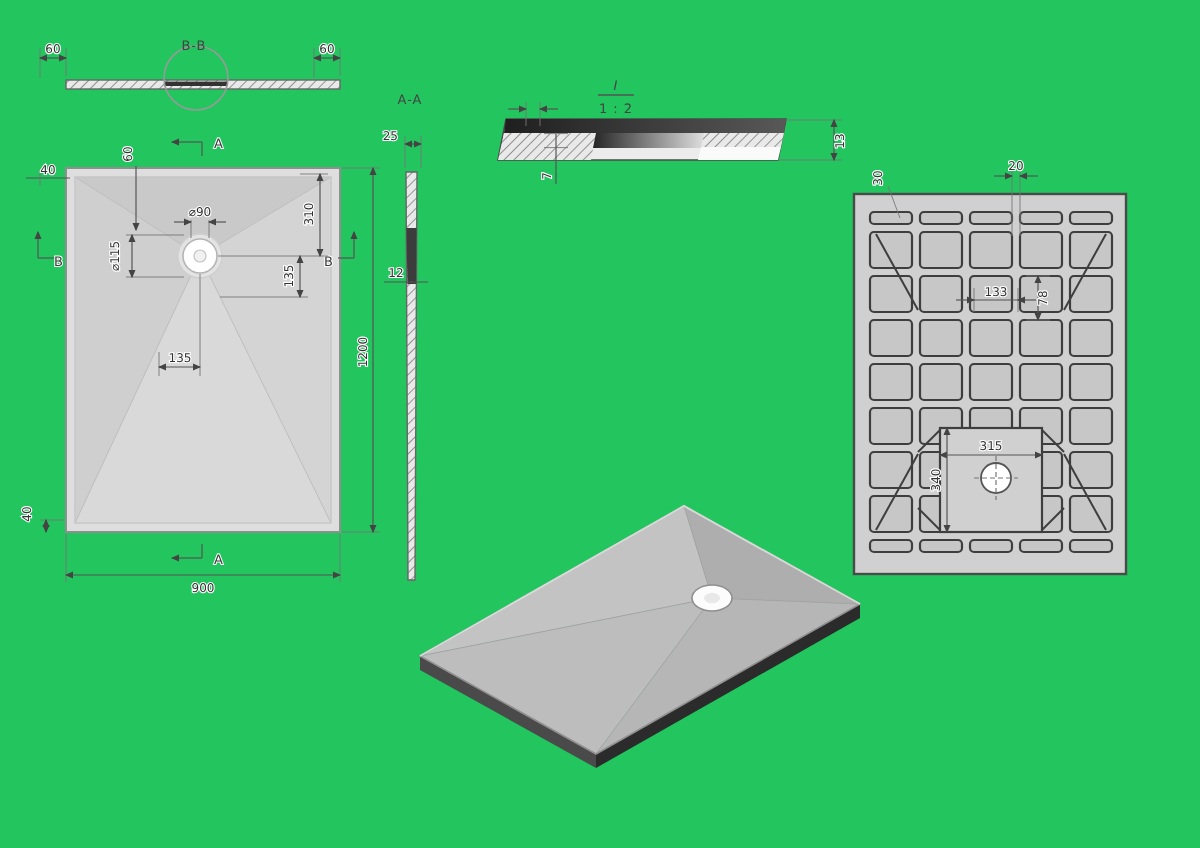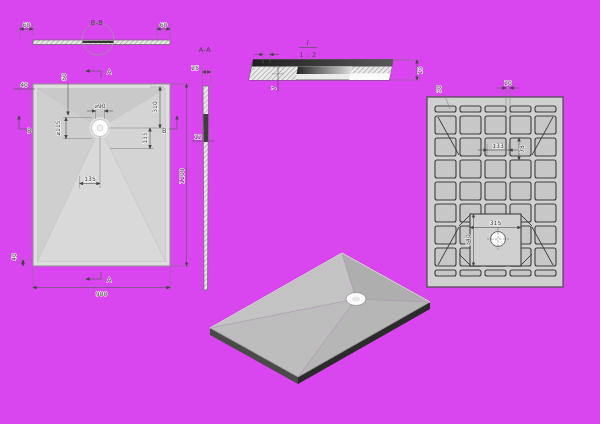--- a/index.html
+++ b/index.html
@@ -1,16 +1,16 @@
 <!DOCTYPE html>
 <html><head>
 <meta charset="utf-8">
 <style>
   html,body{margin:0;padding:0;background:#ffffff;}
-  .stage{position:relative;width:600px;height:424px;background:#d946ef;overflow:hidden;
+  .stage{position:relative;width:600px;height:424px;background:#22c55e;overflow:hidden;
          font-family:"DejaVu Sans", sans-serif;text-align:center;}
   svg text{font-family:"DejaVu Sans", sans-serif;}
   .dim-t{font-size:6px;fill:#333;stroke:#fff;stroke-width:1.1px;paint-order:stroke;}
   .lbl-t{font-size:6.5px;fill:#3a3a3a;stroke:#fff;stroke-width:1px;paint-order:stroke;}
   .view-t{font-size:6.5px;fill:#444;letter-spacing:.5px;}
   .dim{stroke:#555;stroke-width:.6;fill:none;}
   .ext{stroke:#777;stroke-width:.45;fill:none;}
   .slope{stroke:#bdbdbd;stroke-width:.5;}
   .rib{stroke:#3e3e3e;stroke-width:1;fill:none;}
 </style>

